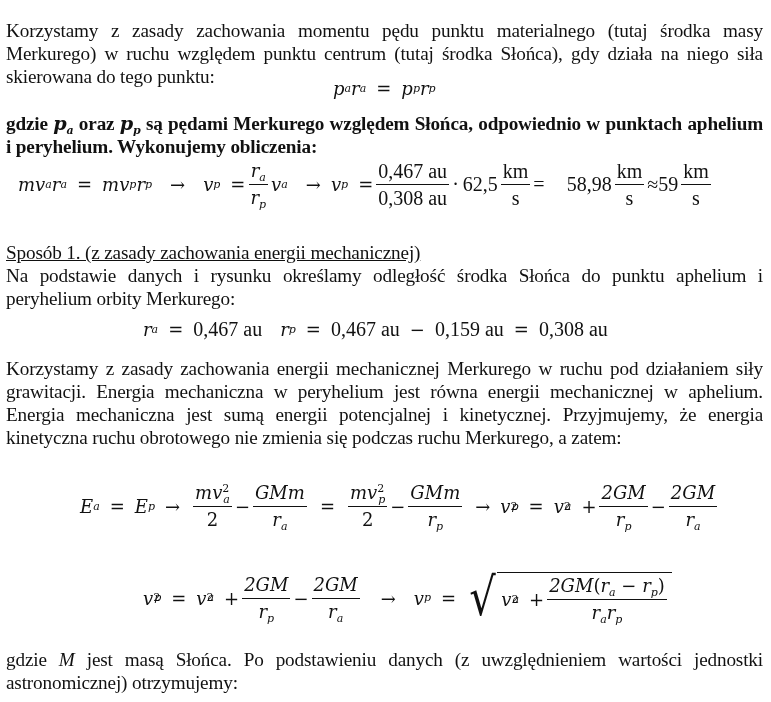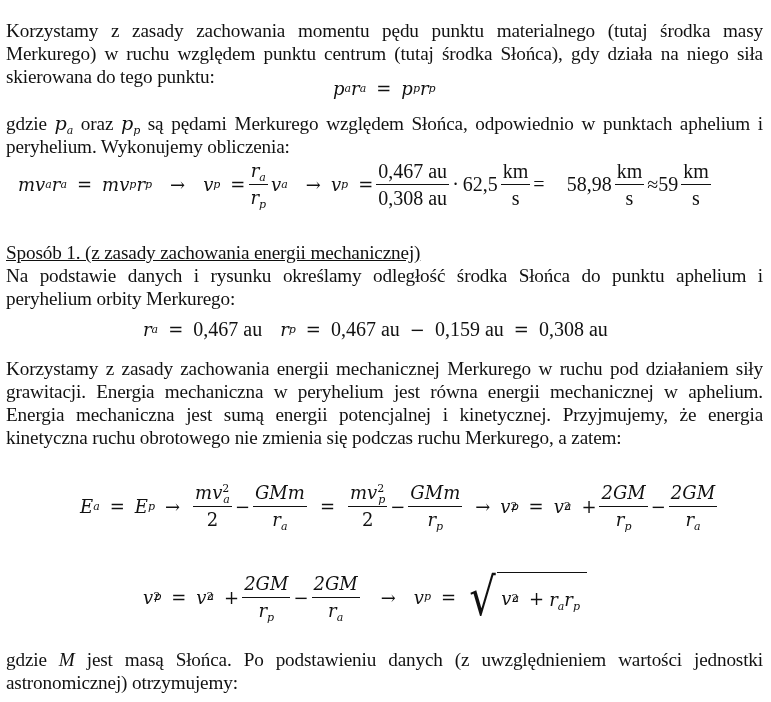--- a/index.html
+++ b/index.html
@@ -1,20 +1,20 @@
 <!DOCTYPE html>
 <html><head>
 <meta charset="utf-8">
 <style>
   html, body { margin:0; padding:0; background:#ffffff; }
   body { width:771px; height:702px; overflow:hidden; position:relative;
          font-family:"Liberation Serif", serif; color:#111; }
   .p { position:absolute; left:6px; width:757px; font-size:19.2px; line-height:23px;
        text-align:justify; letter-spacing:-0.15px; }
-  .p.last-line { text-align-last:justify; }
+  .p.last-line { text-align-last:justify;font-weight:bold; }
   .m { font-family:"DejaVu Serif", serif; font-style:italic; }
   .math { position:absolute; font-family:"DejaVu Serif", serif; font-size:18px; white-space:nowrap;
           display:flex; align-items:center; }
   .math .i { font-style:italic; }
   .math .r { font-family:"Liberation Serif", serif; font-style:normal; font-size:20px; }
   sub, sup { font-size:11px; line-height:0; }
   sub { vertical-align:-4px; } sup { vertical-align:7px; }
   .frac { display:inline-flex; flex-direction:column; align-items:center; margin:0 3px; vertical-align:middle; }
   .frac > .num { padding:0 2px 2px; border-bottom:1.5px solid #111; line-height:22px; }
   .frac > .den { padding:2px 2px 0; line-height:22px; }
@@ -224,20 +224,21 @@
     <span class="sp"></span>
   <span class="sqrt">
       <span class="rad">√</span>
       <span class="body">
     <span class="i">v</span>
         <sup>2</sup>
         <sub class="i" style="margin-left:-6px">a</sub>
     <span class="sp"></span>
         <span>+</span>
     <span class="frac">
+          <span class="num"><span class="i">2GM</span><span>(</span><span class="i">r</span><sub class="i">a</sub> <span>−</span> <span class="i">r</span><sub class="i">p</sub><span>)</span></span>
           <span class="den"><span class="i">r</span><sub class="i">a</sub><span class="i">r</span><sub class="i">p</sub></span>
         </span>
   </span>
     </span>
 </div>
 
 <div class="p" style="top:648px;">
   <span>gdzie </span><span class="m" style="font-family:'Liberation Serif', serif;">M</span><span> jest masą Słońca. Po podstawieniu danych (z uwzględnieniem wartości jednostki astronomicznej) otrzymujemy:</span>
 </div>
 

